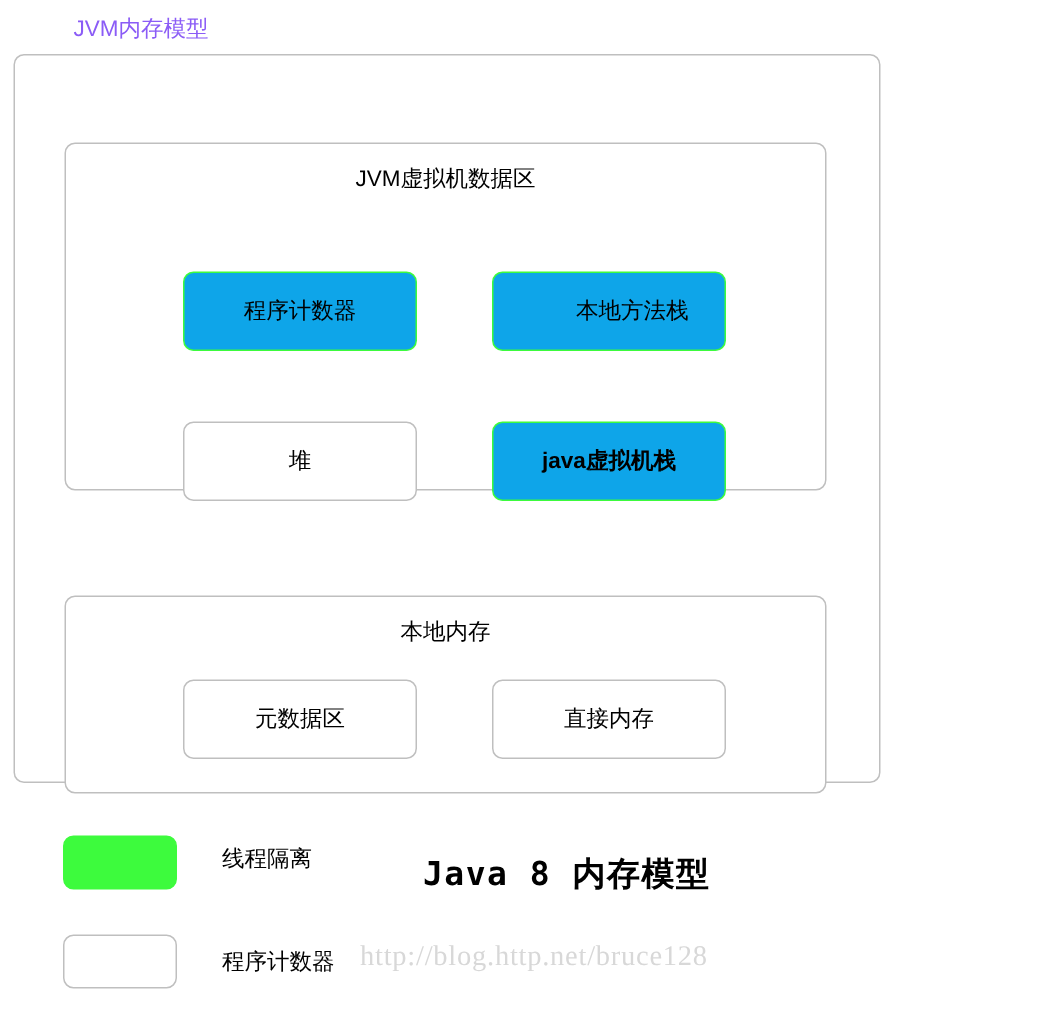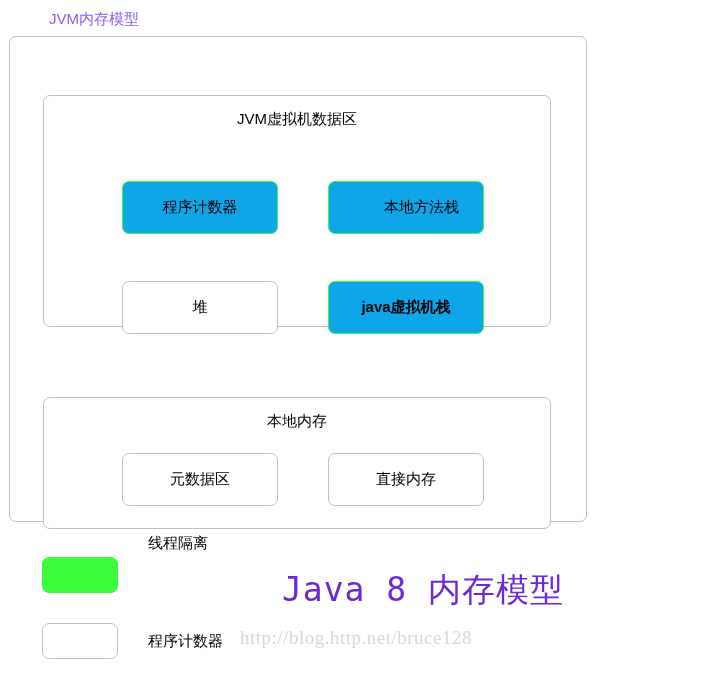--- a/index.html
+++ b/index.html
@@ -117,30 +117,30 @@
     left: 42px;
     top: 623px;
     background: #ffffff;
   }
   .legend-label {
     position: absolute;
     font-size: 15px;
     color: #000;
     white-space: nowrap;
   }
-  #legend-label-isolated { left: 148px; top: 534px; }
+  #legend-label-isolated { left: 148px; top: 563px; }
   #legend-label-shared   { left: 148px; top: 632px; }
 
   .big-caption {
     position: absolute;
     left: 282px;
     top: 568px;
-    font-size: 33px;
-    font-weight: normal;
-    color: #6d28d9;
+    font-size: 22px;
+    font-weight: bold;
+    color: #000000;
     font-family: "DejaVu Sans Mono", "Liberation Mono", monospace;
     letter-spacing: 1px;
     white-space: nowrap;
   }
 
   .watermark {
     position: absolute;
     left: 240px;
     top: 627px;
     font-size: 19px;

